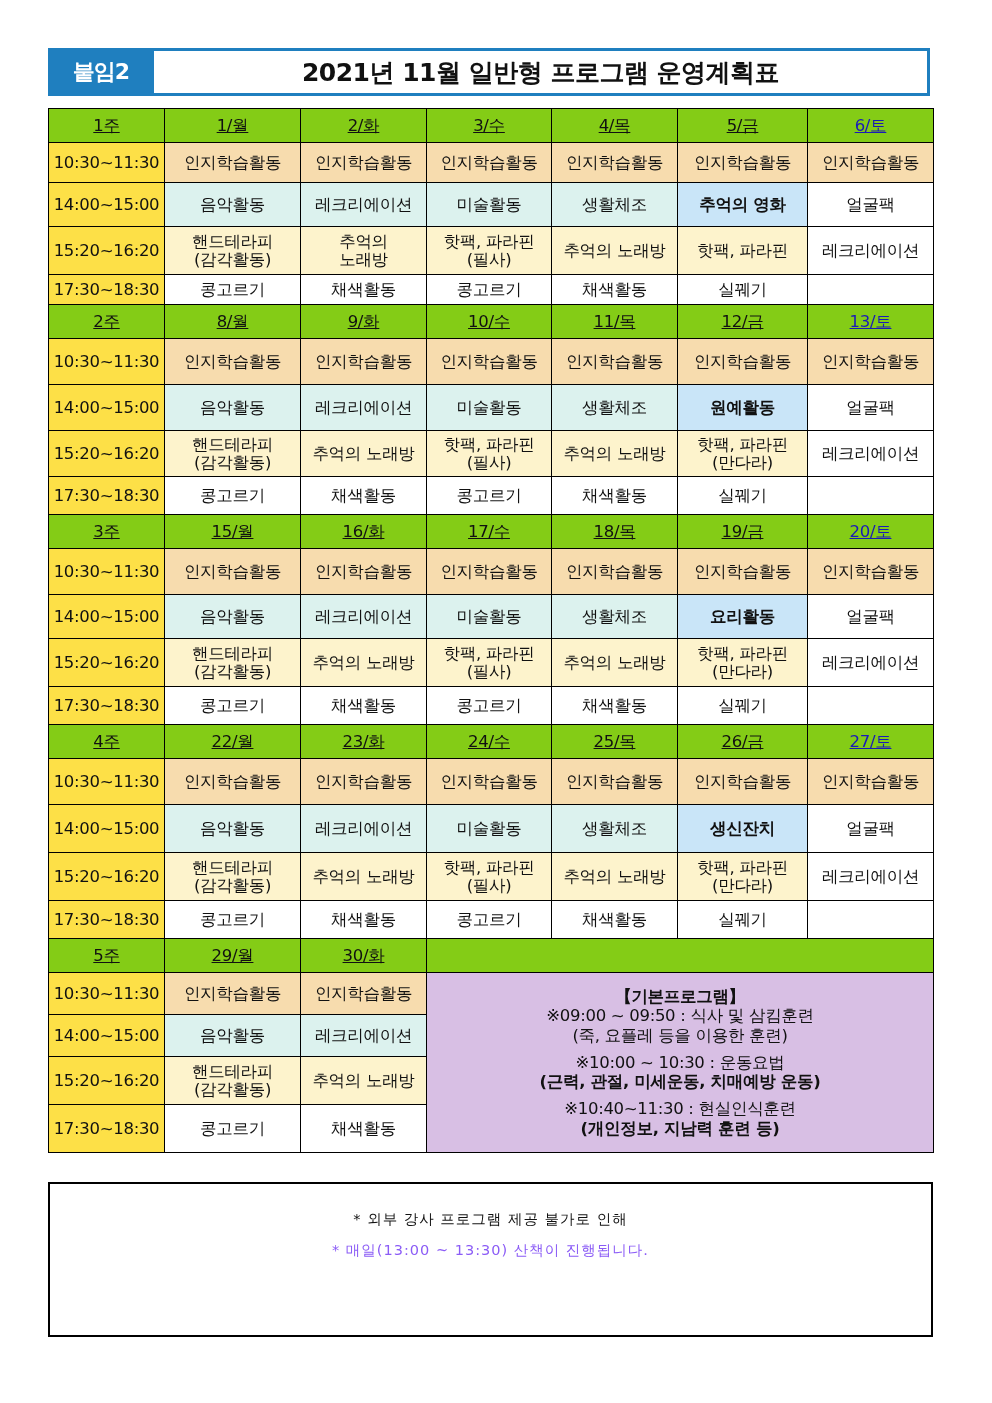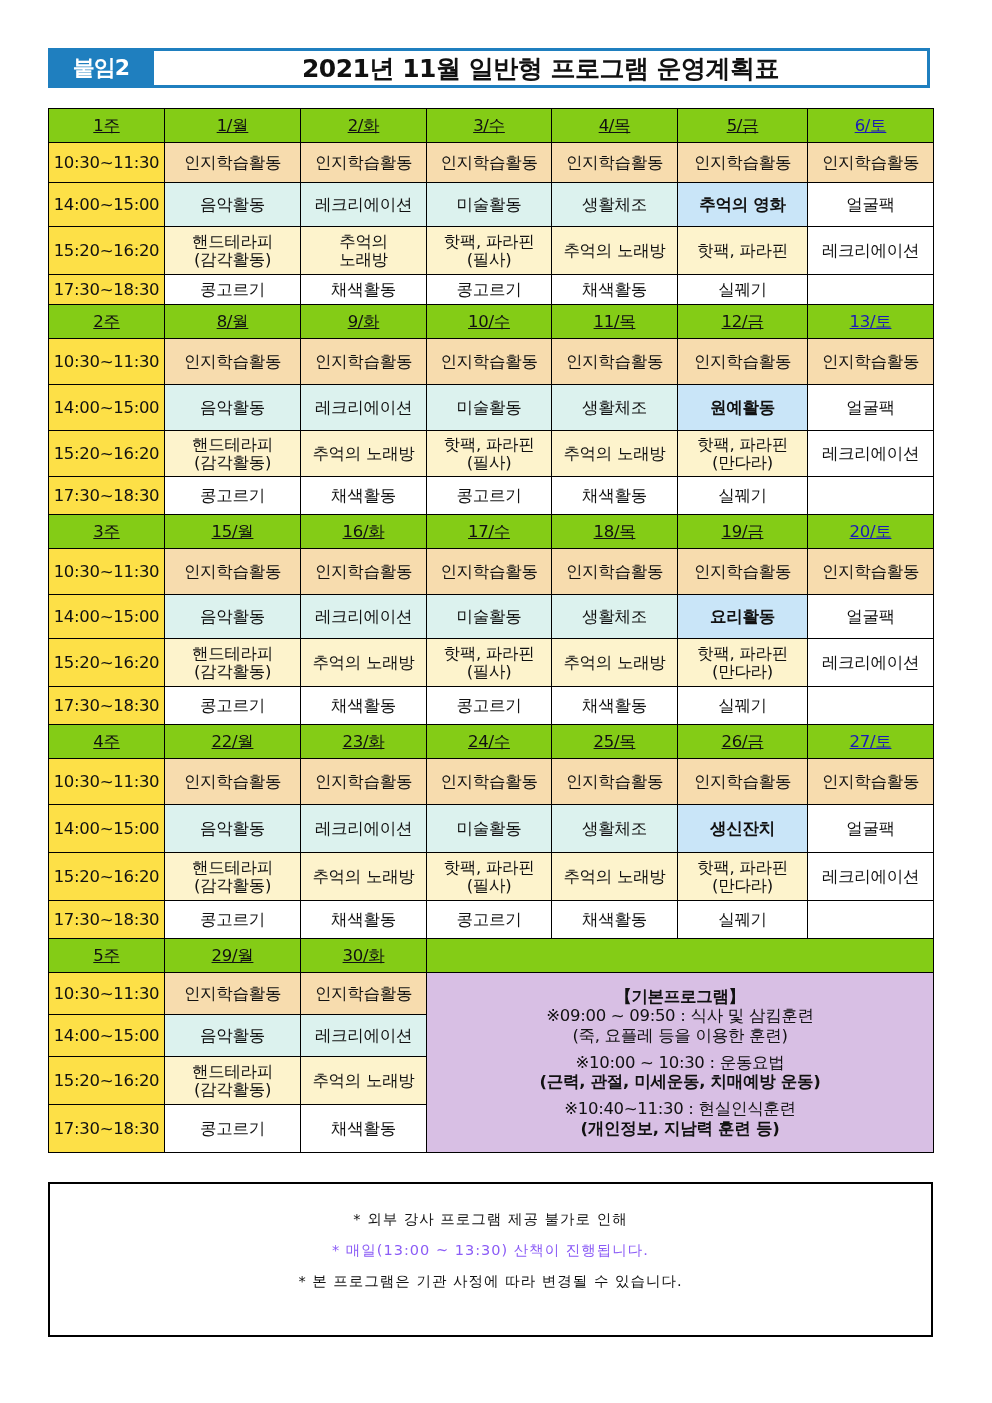--- a/index.html
+++ b/index.html
@@ -1,17 +1,17 @@
 <!DOCTYPE html>
 <html><head>
 <meta charset="utf-8">
 <style>
   html, body { margin:0; padding:0; background:#ffffff; }
   body { width:992px; height:1403px; position:relative; font-family:"DejaVu Sans", sans-serif; color:#111; }
-  .title-bar { position:absolute; left:48px; top:48px; width:882px; height:40px; display:flex; border:3px solid #1f7fbf; box-sizing:border-box; background:#1f7fbf; }
+  .title-bar { position:absolute; left:48px; top:48px; width:882px; height:48px; display:flex; border:3px solid #1f7fbf; box-sizing:border-box; background:#1f7fbf; }
   .title-tag { width:100px; color:#fff; font-weight:bold; font-size:22px; display:flex; align-items:center; justify-content:center; letter-spacing:-1px; }
   .title-text { flex:1; background:#fff; margin-left:3px; display:flex; align-items:center; justify-content:center; font-weight:bold; font-size:25px; letter-spacing:-0.5px; }
   table.sched { position:absolute; left:48px; top:108px; width:885px; border-collapse:collapse; table-layout:fixed; }
   table.sched td { border:1.5px solid #000; text-align:center; vertical-align:middle; font-size:16.5px; padding:0; line-height:1.05; letter-spacing:-0.3px; }
   .hdr td { background:#84cc16; font-size:19px; height:33px;text-decoration:underline; }
   .hdr td.sat { color:#1a1ab8; }
   td.time { font-weight:normal; font-size:15.5px; background:#fde047; letter-spacing:-0.5px; }
   .c-cog { background:#f7dcae; }
   .c-mint { background:#dcf2ee; }
   .c-yellow { background:#fdf3cc; }
@@ -273,14 +273,13 @@
         <td class="c-white" style="white-space: pre-line;">콩고르기</td>
         <td class="c-white" style="white-space: pre-line;">채색활동</td>
       </tr>
     </tbody>
 </table>
 
 <div class="notes">
   <div style="height:26px"></div>
   <div>* 외부 강사 프로그램 제공 불가로 인해</div>
   <div style="margin-top:12px" class="blue-note">* 매일(13:00 ~ 13:30) 산책이 진행됩니다.</div>
-  <div style="margin-top:12px">* 본 프로그램은 기관 사정에 따라 변경될 수 있습니다.</div>
 </div>
 
 </body></html>

